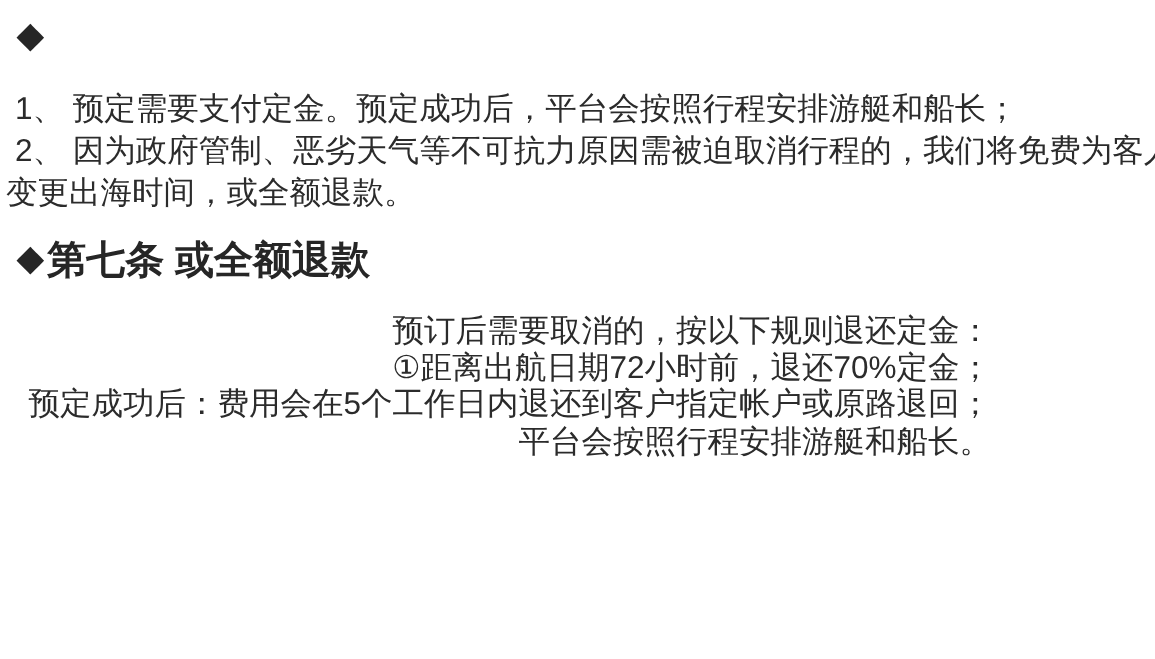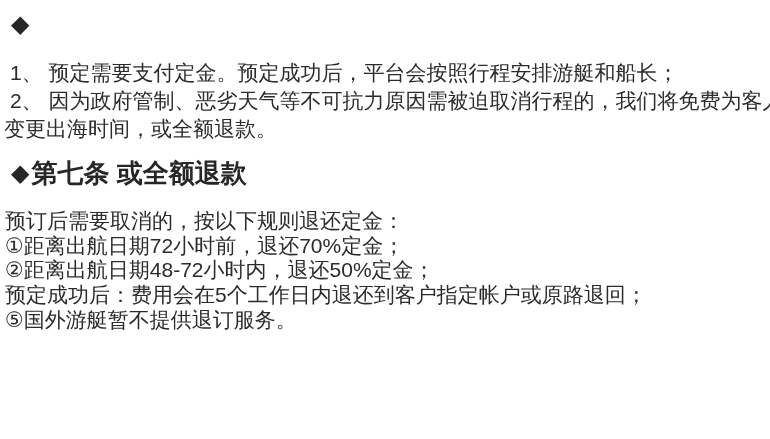--- a/index.html
+++ b/index.html
@@ -42,23 +42,24 @@
     font-size: 21px;
     font-weight: 400;
     white-space: nowrap;
   }
   .block-deposit {
     left: 4px;
     top: 59px;
     line-height: 28px;
   }
   .block-refund {
-    left: 5px;
+    left: 19px;
     top: 209px;
     line-height: 24.7px;
+    text-align: right;
   }
   .line { display: block; }
   .line.num-indent { padding-left: 6px; }
 </style>
 </head>
 <body>
 
 <div class="doc">
 
   <div class="section-heading heading-deposit">
@@ -72,18 +73,17 @@
   </div>
 
   <div class="section-heading heading-refund">
     <span class="bullet">◆</span>
     <span>第七条 或全额退款</span>
   </div>
 
   <div class="text-block block-refund">
     <span class="line">预订后需要取消的，按以下规则退还定金：</span>
     <span class="line">①距离出航日期72小时前，退还70%定金；</span>
-    <span class="line">②距离出航日期48-72小时内，退还50%定金；</span>
     <span class="line">预定成功后：费用会在5个工作日内退还到客户指定帐户或原路退回；</span>
-    <span class="line">⑤国外游艇暂不提供退订服务。</span>
+    <span class="line">平台会按照行程安排游艇和船长。</span>
   </div>
 
 </div>
 
 </body></html>

